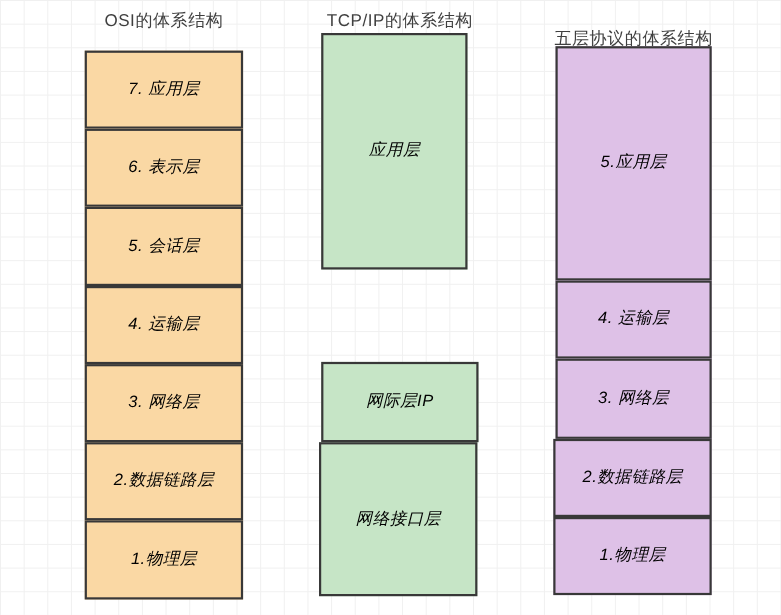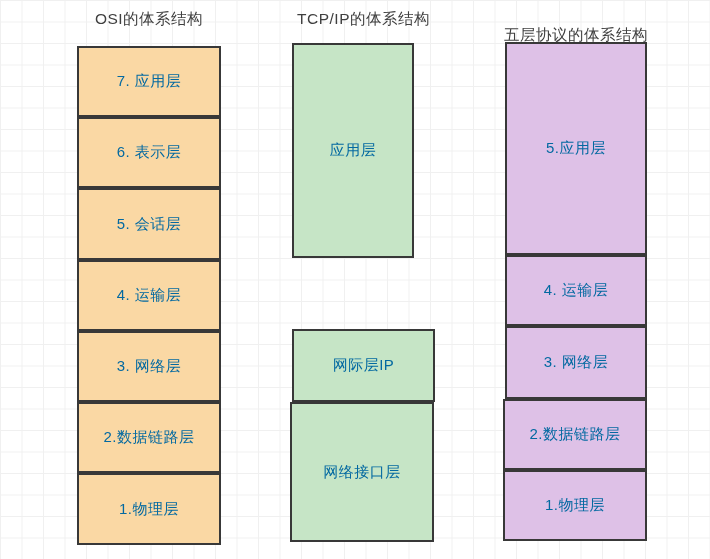--- a/index.html
+++ b/index.html
@@ -29,44 +29,45 @@
   }
   .box {
     position: absolute;
     box-sizing: border-box;
     border: 2.5px solid #383838;
     display: flex;
     align-items: center;
     justify-content: center;
     text-align: center;
     font-size: 15px;
-    color: #0369a1;
+    color: #000000;
     white-space: pre-line;
     line-height: 1.5;
     letter-spacing: 0.5px;
+    font-style: italic;
   }
 </style>
 </head>
 <body>
 
 <div id="canvas">
 
   <div class="col-title" style="left:292px; width:143px;">TCP/IP的体系结构</div>
   <div class="col-title" style="left:77px;  width:144px;">OSI的体系结构</div>
   <div class="col-title" style="left:500px; width:152px;margin-top:16px;">五层协议的体系结构</div>
 
   <div class="box" style="left: 77px; top: 46px; width: 144px; height: 71px; background-color: rgb(250, 216, 164);">7. 应用层</div>
   <div class="box" style="left: 77px; top: 117px; width: 144px; height: 71px; background-color: rgb(250, 216, 164); text-align: right;">6. 表示层</div>
   <div class="box" style="left: 77px; top: 188px; width: 144px; height: 72px; background-color: rgb(250, 216, 164);">5. 会话层</div>
   <div class="box" style="left: 77px; top: 260px; width: 144px; height: 71px; background-color: rgb(250, 216, 164);">4. 运输层</div>
   <div class="box" style="left: 77px; top: 331px; width: 144px; height: 71px; background-color: rgb(250, 216, 164);">3. 网络层</div>
   <div class="box" style="left: 77px; top: 402px; width: 144px; height: 71px; background-color: rgb(250, 216, 164);">2.数据链路层</div>
   <div class="box" style="left: 77px; top: 473px; width: 144px; height: 72px; background-color: rgb(250, 216, 164);">1.物理层</div>
 
-  <div class="box" style="left: 292px; top: 43px; width: 122px; height: 215px; background-color: rgb(198, 229, 198);">应用层</div>
+  <div class="box" style="left: 292px; top: 30px; width: 133px; height: 215px; background-color: rgb(198, 229, 198);">应用层</div>
   <div class="box" style="left: 292px; top: 329px; width: 143px; height: 73px; background-color: rgb(198, 229, 198);">网际层IP</div>
   <div class="box" style="left: 290px; top: 402px; width: 144px; height: 140px; background-color: rgb(198, 229, 198);">网络接口层</div>
 
   <div class="box" style="left: 505px; top: 42px; width: 142px; height: 213px; background-color: rgb(222, 193, 231);">5.应用层</div>
   <div class="box" style="left: 505px; top: 255px; width: 142px; height: 71px; background-color: rgb(222, 193, 231);">4. 运输层</div>
   <div class="box" style="left: 505px; top: 326px; width: 142px; height: 73px; background-color: rgb(222, 193, 231);">3. 网络层</div>
   <div class="box" style="left: 503px; top: 399px; width: 144px; height: 71px; background-color: rgb(222, 193, 231);">2.数据链路层</div>
   <div class="box" style="left: 503px; top: 470px; width: 144px; height: 71px; background-color: rgb(222, 193, 231);">1.物理层</div>
 
 </div>

